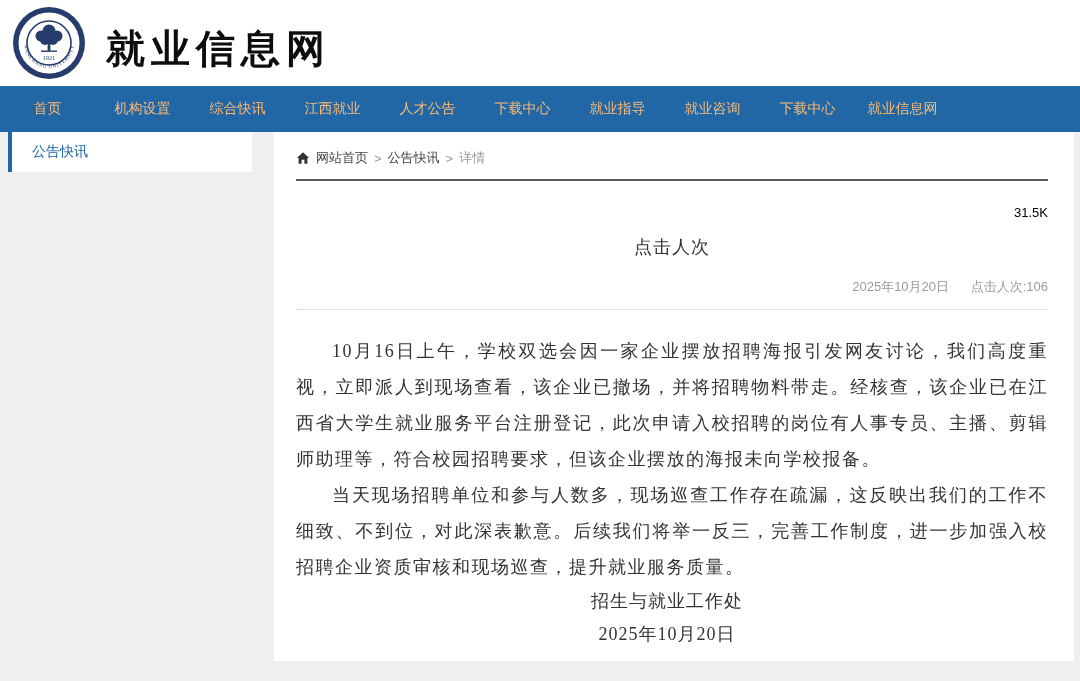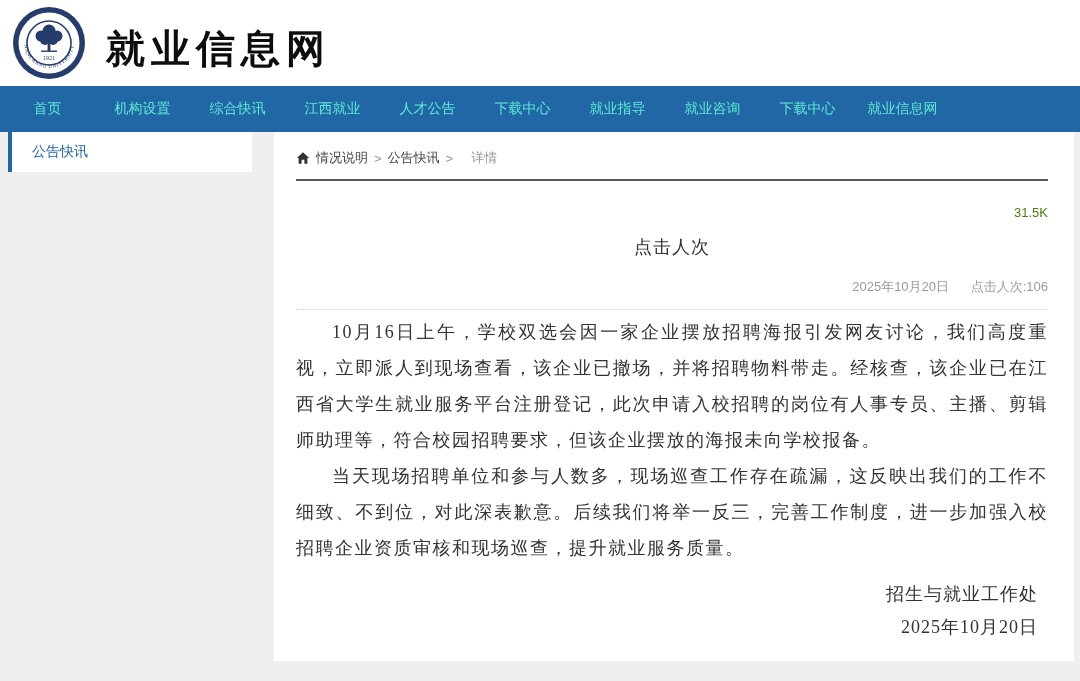--- a/index.html
+++ b/index.html
@@ -13,53 +13,53 @@
   .brand-block { margin-left:13px; }
   .brand-cn { font-family:"DejaVu Serif","Liberation Serif",serif; font-weight:900;
     font-size:45px; line-height:1.05; color:#0d0d0d; letter-spacing:3px; }
   .brand-en { font-family:"Liberation Serif","DejaVu Serif",serif; font-size:13.5px;
     color:#111; letter-spacing:1.1px; margin-top:1px; }
   .site-name { font-size:39px; font-weight:900; color:#0d0d0d; margin-left:20px;
     letter-spacing:6px; align-self:flex-start; margin-top:22px; }
 
   
   .nav { height:46px; background:#2166a5; display:flex; align-items:center; }
-  .nav-item { width:95px; text-align:center; color:#5eead4; font-size:14px; cursor:pointer;
+  .nav-item { width:95px; text-align:center; color:#fdba74; font-size:14px; cursor:pointer;
     white-space:nowrap; }
 
   
   .main { background:#efefef; height:549px; display:flex; align-items:flex-start; }
   .side { width:244px; margin-left:8px; flex:none; }
   .side-item { height:40px; background:#fff; border-left:4px solid #2166a5;
     display:flex; align-items:center; padding-left:20px; color:#2166a5; font-size:14px; cursor:pointer; }
 
   .content { width:800px; margin-left:22px; background:#fff; height:529px;
     padding:16px 26px 0 22px; overflow:hidden; }
 
   .breadcrumb { display:flex; align-items:center; gap:6px; font-size:13px; color:#444; height:20px; }
   .crumb-link { color:#444; cursor:pointer; }
   .crumb-sep { color:#999; }
-  .crumb-current { color:#999;margin-left:12px; }
+  .crumb-current { color:#999; }
   .home-icon svg { width:14px; height:14px; display:block; }
 
   .bc-line { border-bottom:2px solid #58595b; margin-top:11px; }
 
-  .views { text-align:right; font-size:13px; color:#4d7c0f; margin-top:24px; }
+  .views { text-align:right; font-size:13px; color:#000000; margin-top:24px; }
   .title { text-align:center; font-size:18px; color:#333; margin-top:15px; font-weight:500;
     letter-spacing:1px; }
   .meta { text-align:right; font-size:13px; color:#9a9a9a; margin-top:19px; }
   .meta-date { margin-right:18px; }
   .dotline { border-bottom:1px dotted #cfcfcf; margin-top:13px; }
 
   .article { font-family:"Liberation Serif","DejaVu Serif",serif; font-size:18px; color:#333;
-    line-height:36px; text-align:justify; letter-spacing:1.5px; margin-top:4px; }
+    line-height:36px; text-align:justify; letter-spacing:1.5px; margin-top:23px; }
   .article p { text-indent:2em; }
 
   .signature { font-family:"Liberation Serif","DejaVu Serif",serif; font-size:18px; color:#333;
-    text-align:right; line-height:33px; margin-top:12px; padding-right:10px; letter-spacing:1px; }
+    text-align:center; line-height:33px; padding-right:10px; letter-spacing:1px; }
 </style>
 </head>
 <body>
 
 <div class="header">
   <div class="logo">
     <svg viewBox="0 0 74 74" xmlns="http://www.w3.org/2000/svg">
       <circle cx="37" cy="37" r="36" fill="#253c6d"></circle>
       <circle cx="37" cy="37" r="30.5" fill="#ffffff"></circle>
       <circle cx="37" cy="37" r="22" fill="#ffffff" stroke="#253c6d" stroke-width="1.6"></circle>
@@ -102,21 +102,21 @@
   </div>
 
   <div class="content">
 
     <div class="breadcrumb">
       <span class="home-icon">
         <svg viewBox="0 0 16 16" xmlns="http://www.w3.org/2000/svg">
           <path d="M8 1.5 L15 8 H13 V14.5 H9.6 V10 H6.4 V14.5 H3 V8 H1 Z" fill="#333"></path>
         </svg>
       </span>
-      <span class="crumb-link">情况说明</span>
+      <span class="crumb-link">网站首页</span>
       <span class="crumb-sep">&gt;</span>
       <span class="crumb-link">公告快讯</span>
       <span class="crumb-sep">&gt;</span>
       <span class="crumb-current">详情</span>
     </div>
 
     <div class="bc-line"></div>
 
     <div class="views">31.5K</div>
 

